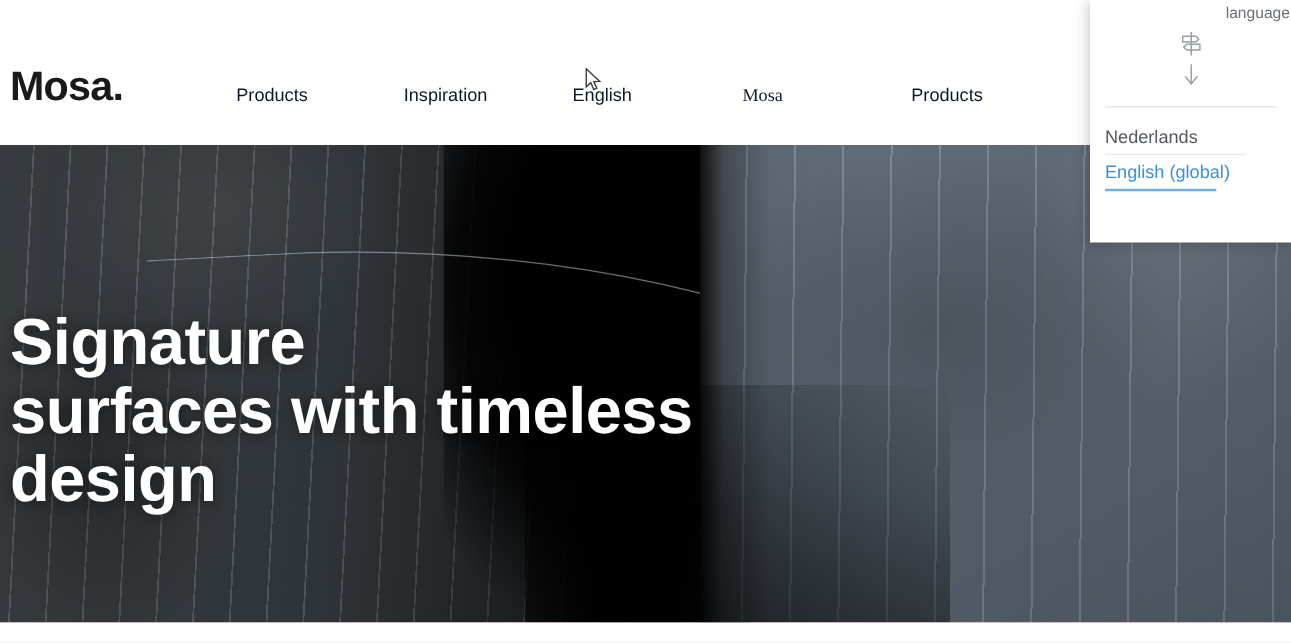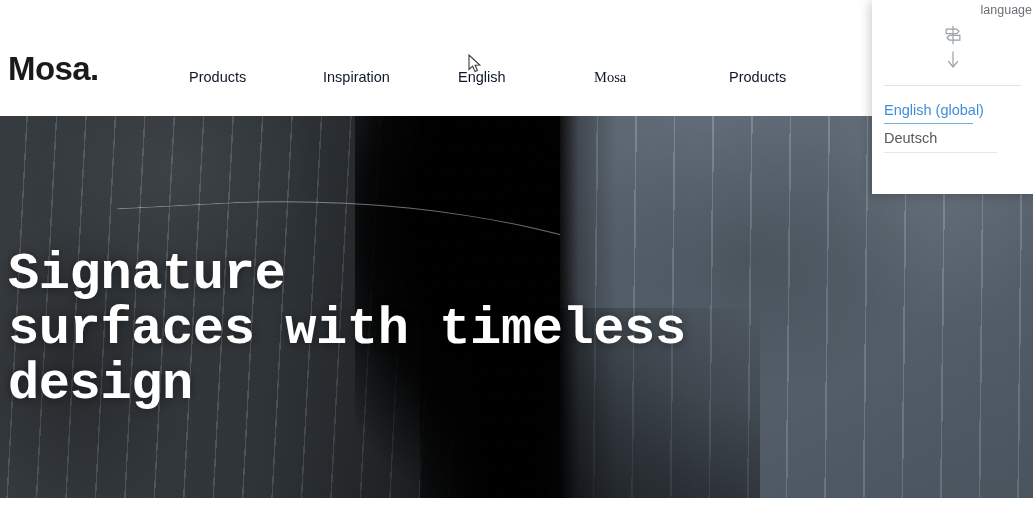--- a/index.html
+++ b/index.html
@@ -30,21 +30,21 @@
   }
   .nav-item:nth-of-type(1){ left:189px; }
   .nav-item:nth-of-type(2){ left:323px; }
   .nav-item:nth-of-type(3){ left:458px; }
   .nav-item:nth-of-type(4){ left:594px;font-family:Liberation Serif, serif; }
   .nav-item:nth-of-type(5){ left:729px; }
 
   
   .hero {
     position:absolute; left:0; top:85px; width:1033px; height:413px;
-    overflow:hidden; background:#ec4899;font-family:Liberation Mono, monospace;
+    overflow:hidden; background:#ec4899;
   }
   .hero-photo { position:absolute; inset:0; }
 
   
   .wall-left {
     position:absolute; left:0; top:0; width:600px; height:100%;
     background:
       linear-gradient(95deg, rgba(255,255,255,0.05) 0%, rgba(255,255,255,0.015) 45%, rgba(0,0,0,0.55) 82%, rgba(0,0,0,0.92) 100%),
       repeating-linear-gradient(93deg,
         #2c3135 0px, #2c3135 28px,
@@ -207,26 +207,26 @@
         <svg viewBox="0 0 16 18" width="16" height="18" fill="none" stroke="#9aa0a6" stroke-width="1.2" stroke-linecap="square">
           <line x1="8" y1="1" x2="8" y2="15.5"></line>
           <polyline points="3.5,10.5 8,16 12.5,10.5"></polyline>
         </svg>
       </span>
     </div>
 
     <div class="lang-divider-top"></div>
 
     <div class="lang-list">
+      <div class="lang-item">
+        <span>Nederlands</span>
+        <span class="sep"></span>
+      </div>
       <div class="lang-item active">
         <span>English (global)</span>
-        <span class="sep"></span>
-      </div>
-      <div class="lang-item">
-        <span>Deutsch</span>
         <span class="sep"></span>
       </div>
     </div>
   </div>
 
   <div class="cursor">
     <svg width="14" height="20" viewBox="0 0 14 20">
       <polygon points="1,1 1,15.5 4.6,12.2 7,17.6 9.4,16.5 7.1,11.3 11.8,11.1" fill="#ffffff" stroke="#3b3b3b" stroke-width="1.1" stroke-linejoin="miter"></polygon>
     </svg>
   </div>

